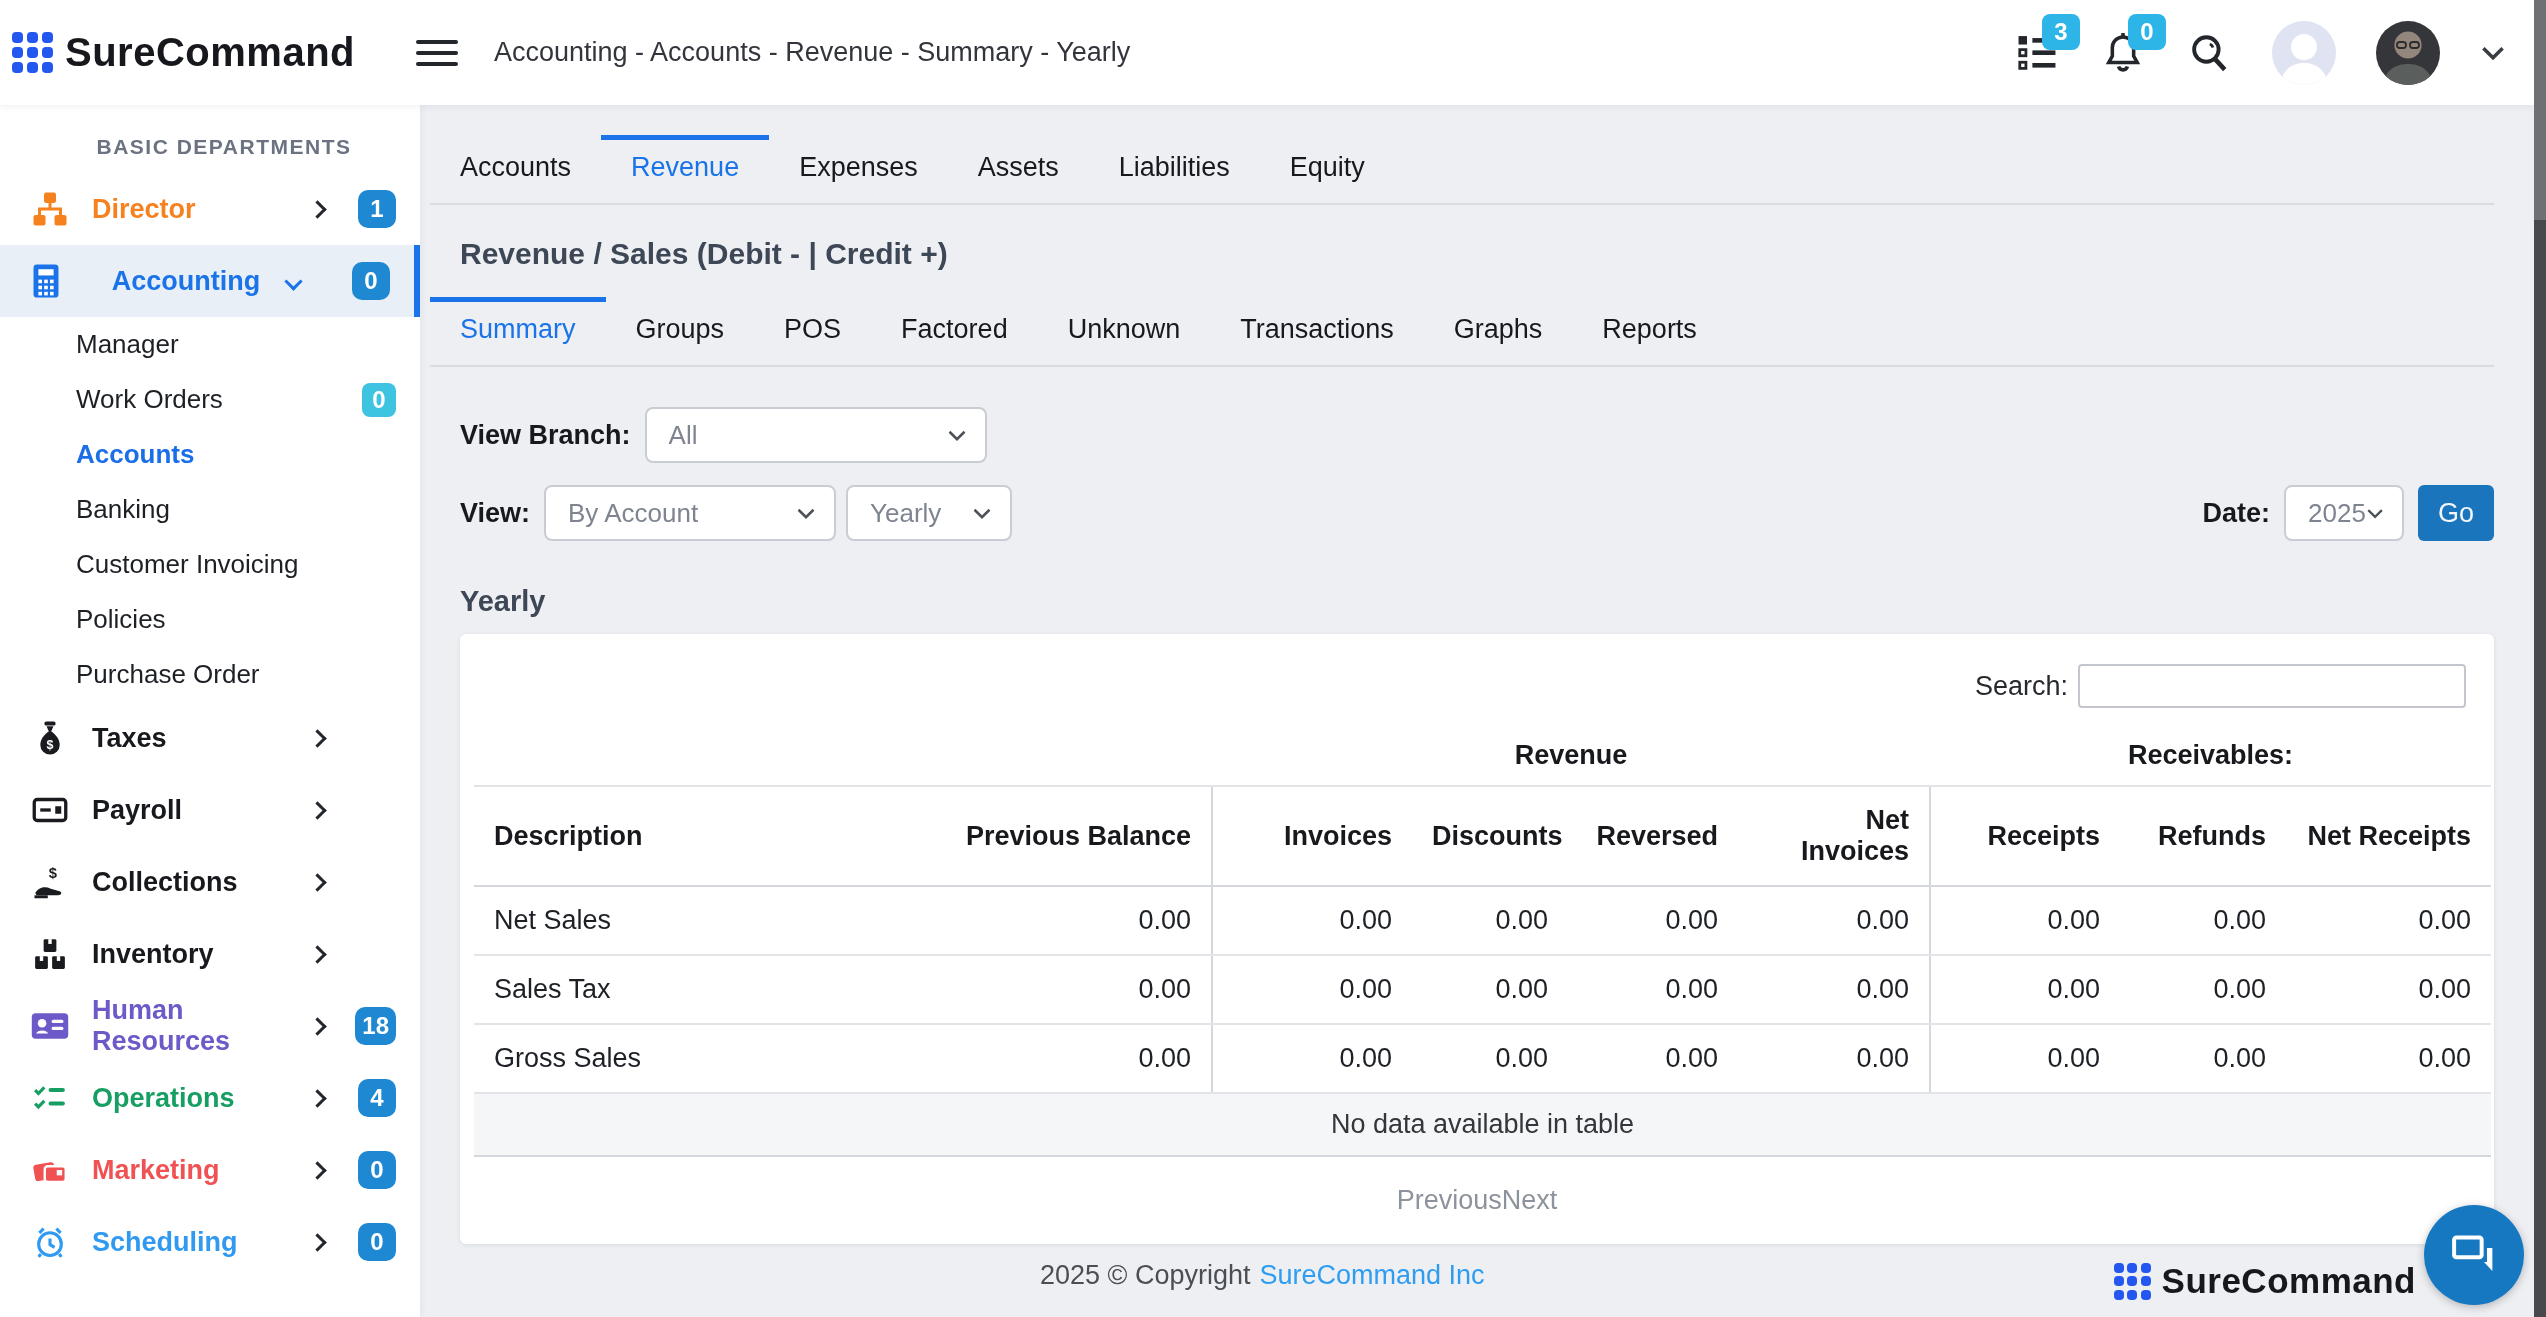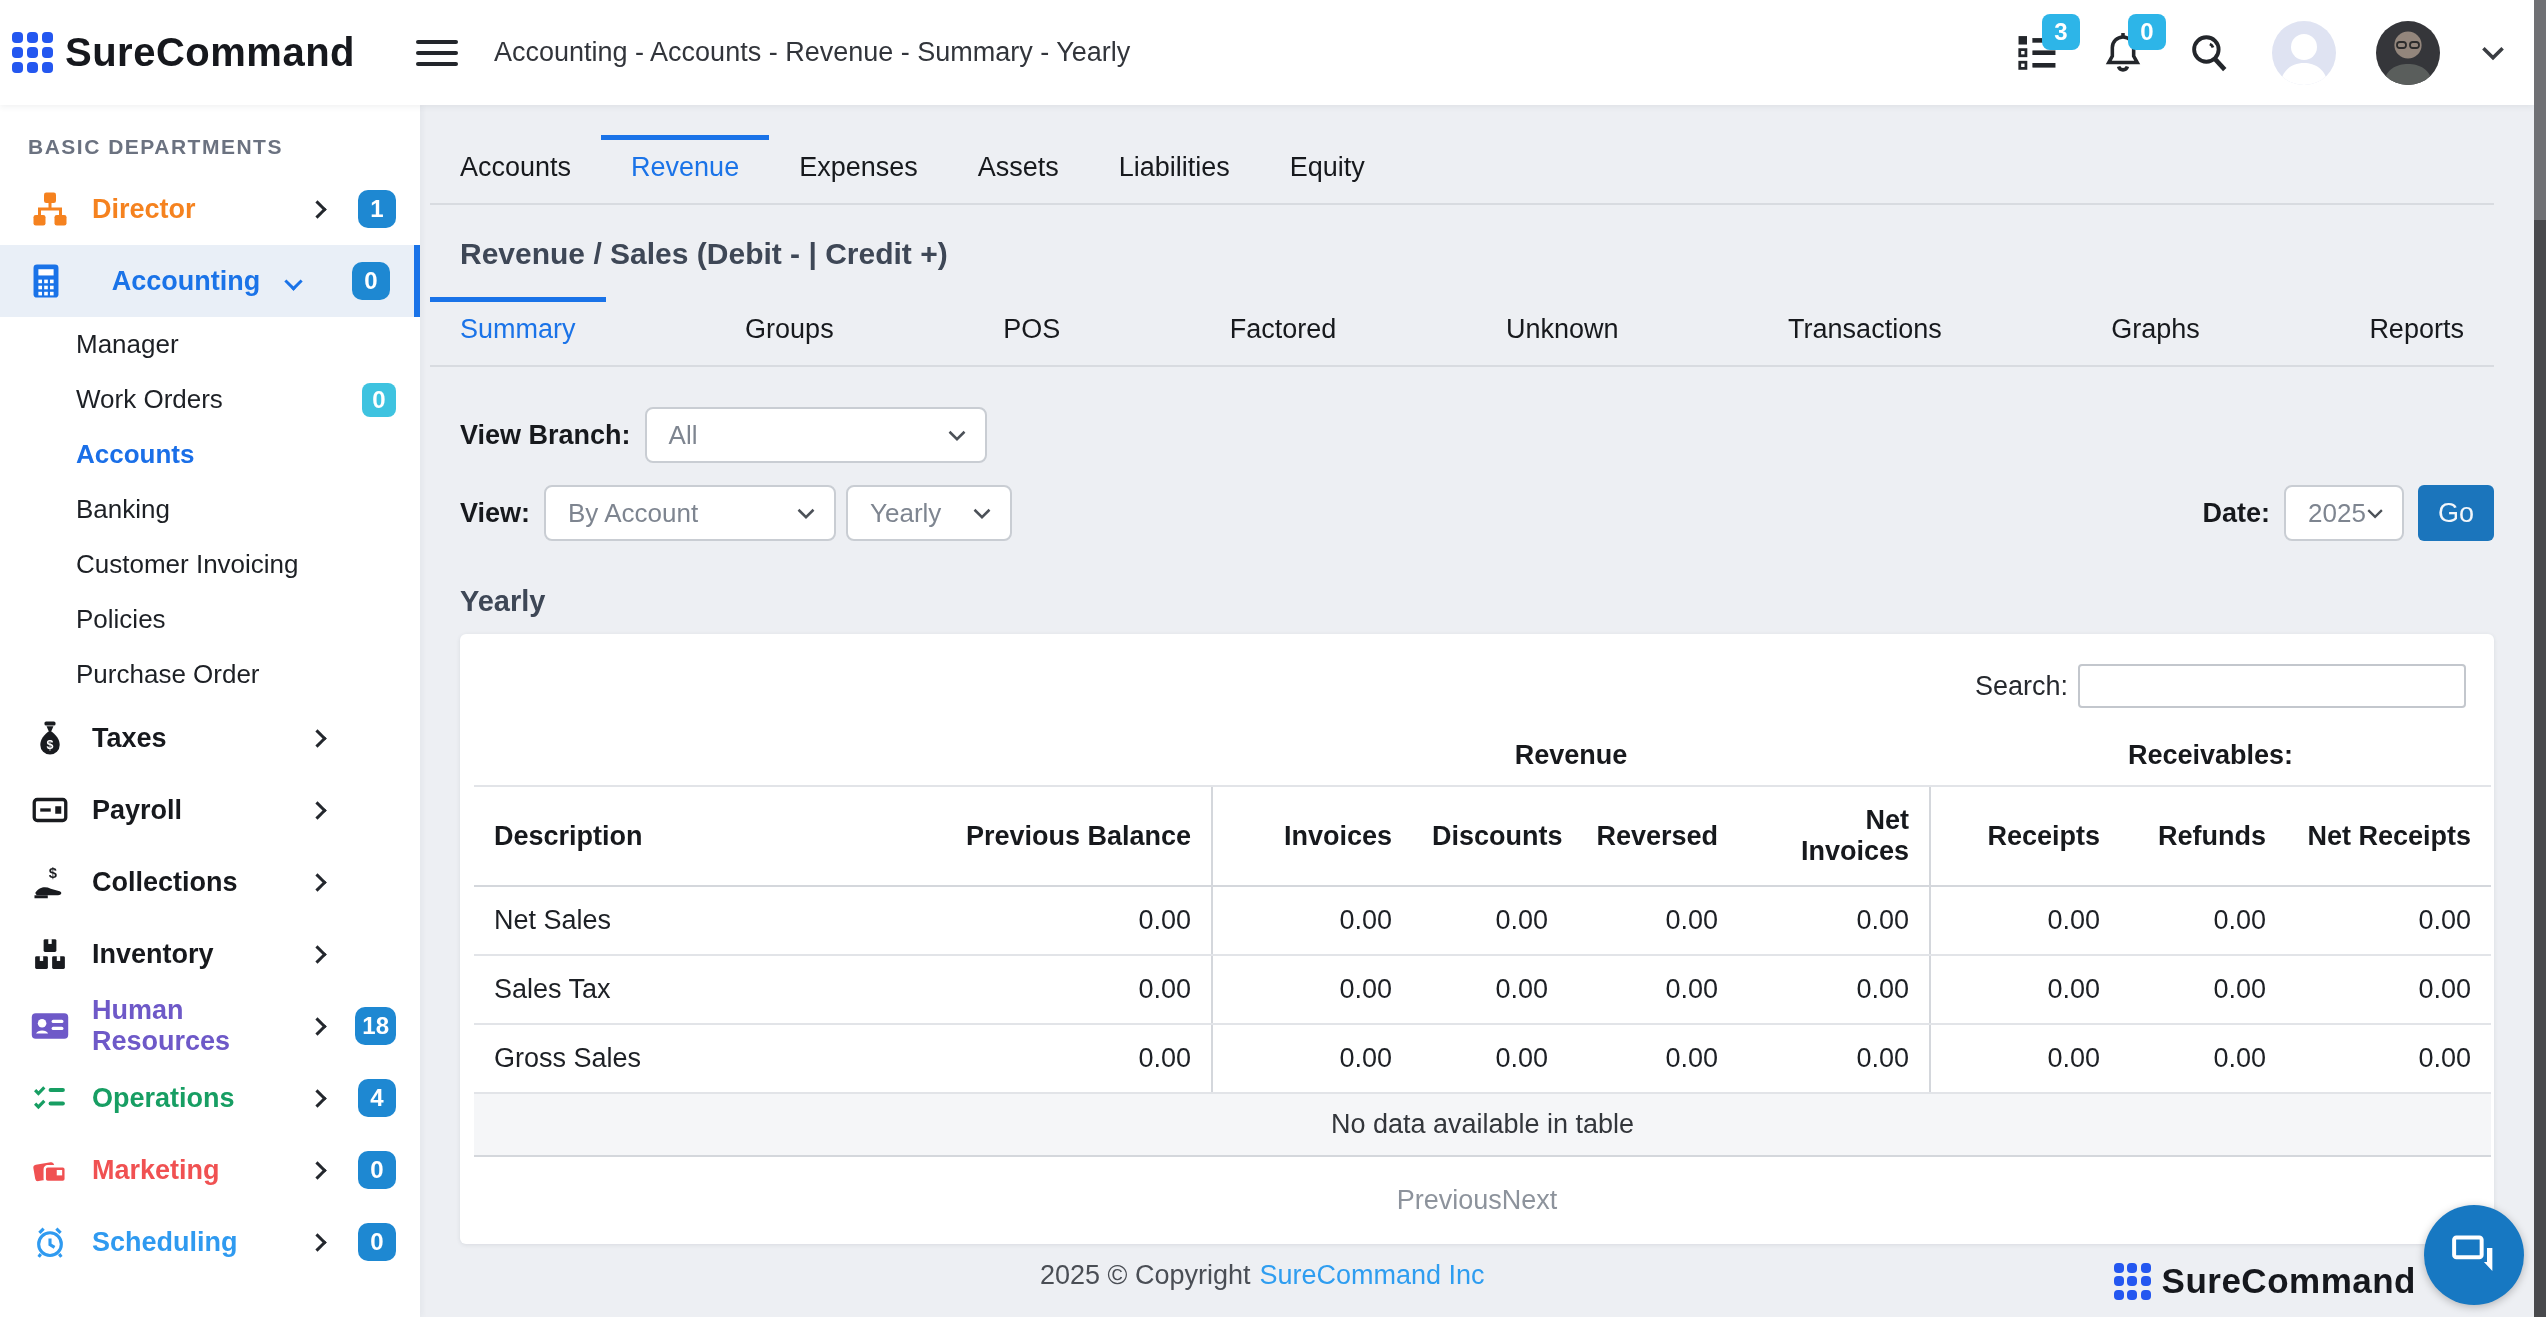--- a/index.html
+++ b/index.html
@@ -22,21 +22,21 @@
                background:#2db5e8; color:#fff; font-size:24px; font-weight:700; border-radius:8px;
                display:flex; align-items:center; justify-content:center; }
   .avatar { width:64px; height:64px; border-radius:50%; overflow:hidden; cursor:pointer; display:flex; align-items:flex-end; justify-content:center; }
   .avatar.ph { background:#dfe3f2; }
   .avatar.photo { background:#35363a; }
   .hdr-caret { cursor:pointer; display:flex; align-items:center; }
 
   
   .sidebar { position:absolute; top:105px; left:0; width:420px; bottom:0; background:#fff; z-index:5;
              box-shadow:2px 0 6px rgba(40,50,70,.05); }
-  .side-section { margin:30px 0 14px 28px; font-size:21px; font-weight:700; letter-spacing:1.5px; color:#6b7280; }
+  .side-section { margin:30px 0 14px 28px; font-size:21px; font-weight:700; letter-spacing:1.5px; color:#6b7280;text-align:center; }
   .side-item { display:flex; align-items:center; height:72px; padding:0 24px 0 28px; cursor:pointer; }
   .side-item .ic { width:44px; display:flex; justify-content:center; }
   .side-item .lbl { flex:1; font-size:27px; margin-left:20px; color:#17191d;font-weight:bold; }
   .side-item.active { background:#e9eff7; border-right:6px solid #1a73e8;gap:27px; }
   .chev { width:13px; height:13px; border-right:3.5px solid #23272d; border-bottom:3.5px solid #23272d; flex:none; }
   .chev.right { transform:rotate(-45deg); }
   .chev.down { transform:rotate(45deg); }
   .chev.blue { border-color:#1a73e8; }
   .badge-slot { width:56px; display:flex; justify-content:flex-end; margin-left:16px; }
   .badge { min-width:38px; height:38px; padding:0 7px; background:#1e88d2; color:#fff; font-size:24px; font-weight:700;
@@ -376,21 +376,21 @@
         <div class="tab">Accounts</div>
         <div class="tab active">Revenue</div>
         <div class="tab">Expenses</div>
         <div class="tab">Assets</div>
         <div class="tab">Liabilities</div>
         <div class="tab">Equity</div>
       </div>
 
       <h1 class="page-title">Revenue / Sales (Debit - | Credit +)</h1>
 
-      <div class="subtabs-row" style="margin-left:-30px;justify-content:space-between;">
+      <div class="subtabs-row" style="margin-left:-30px;">
         <div class="tab active">Summary</div>
         <div class="tab">Groups</div>
         <div class="tab">POS</div>
         <div class="tab">Factored</div>
         <div class="tab">Unknown</div>
         <div class="tab">Transactions</div>
         <div class="tab">Graphs</div>
         <div class="tab">Reports</div>
       </div>
 

